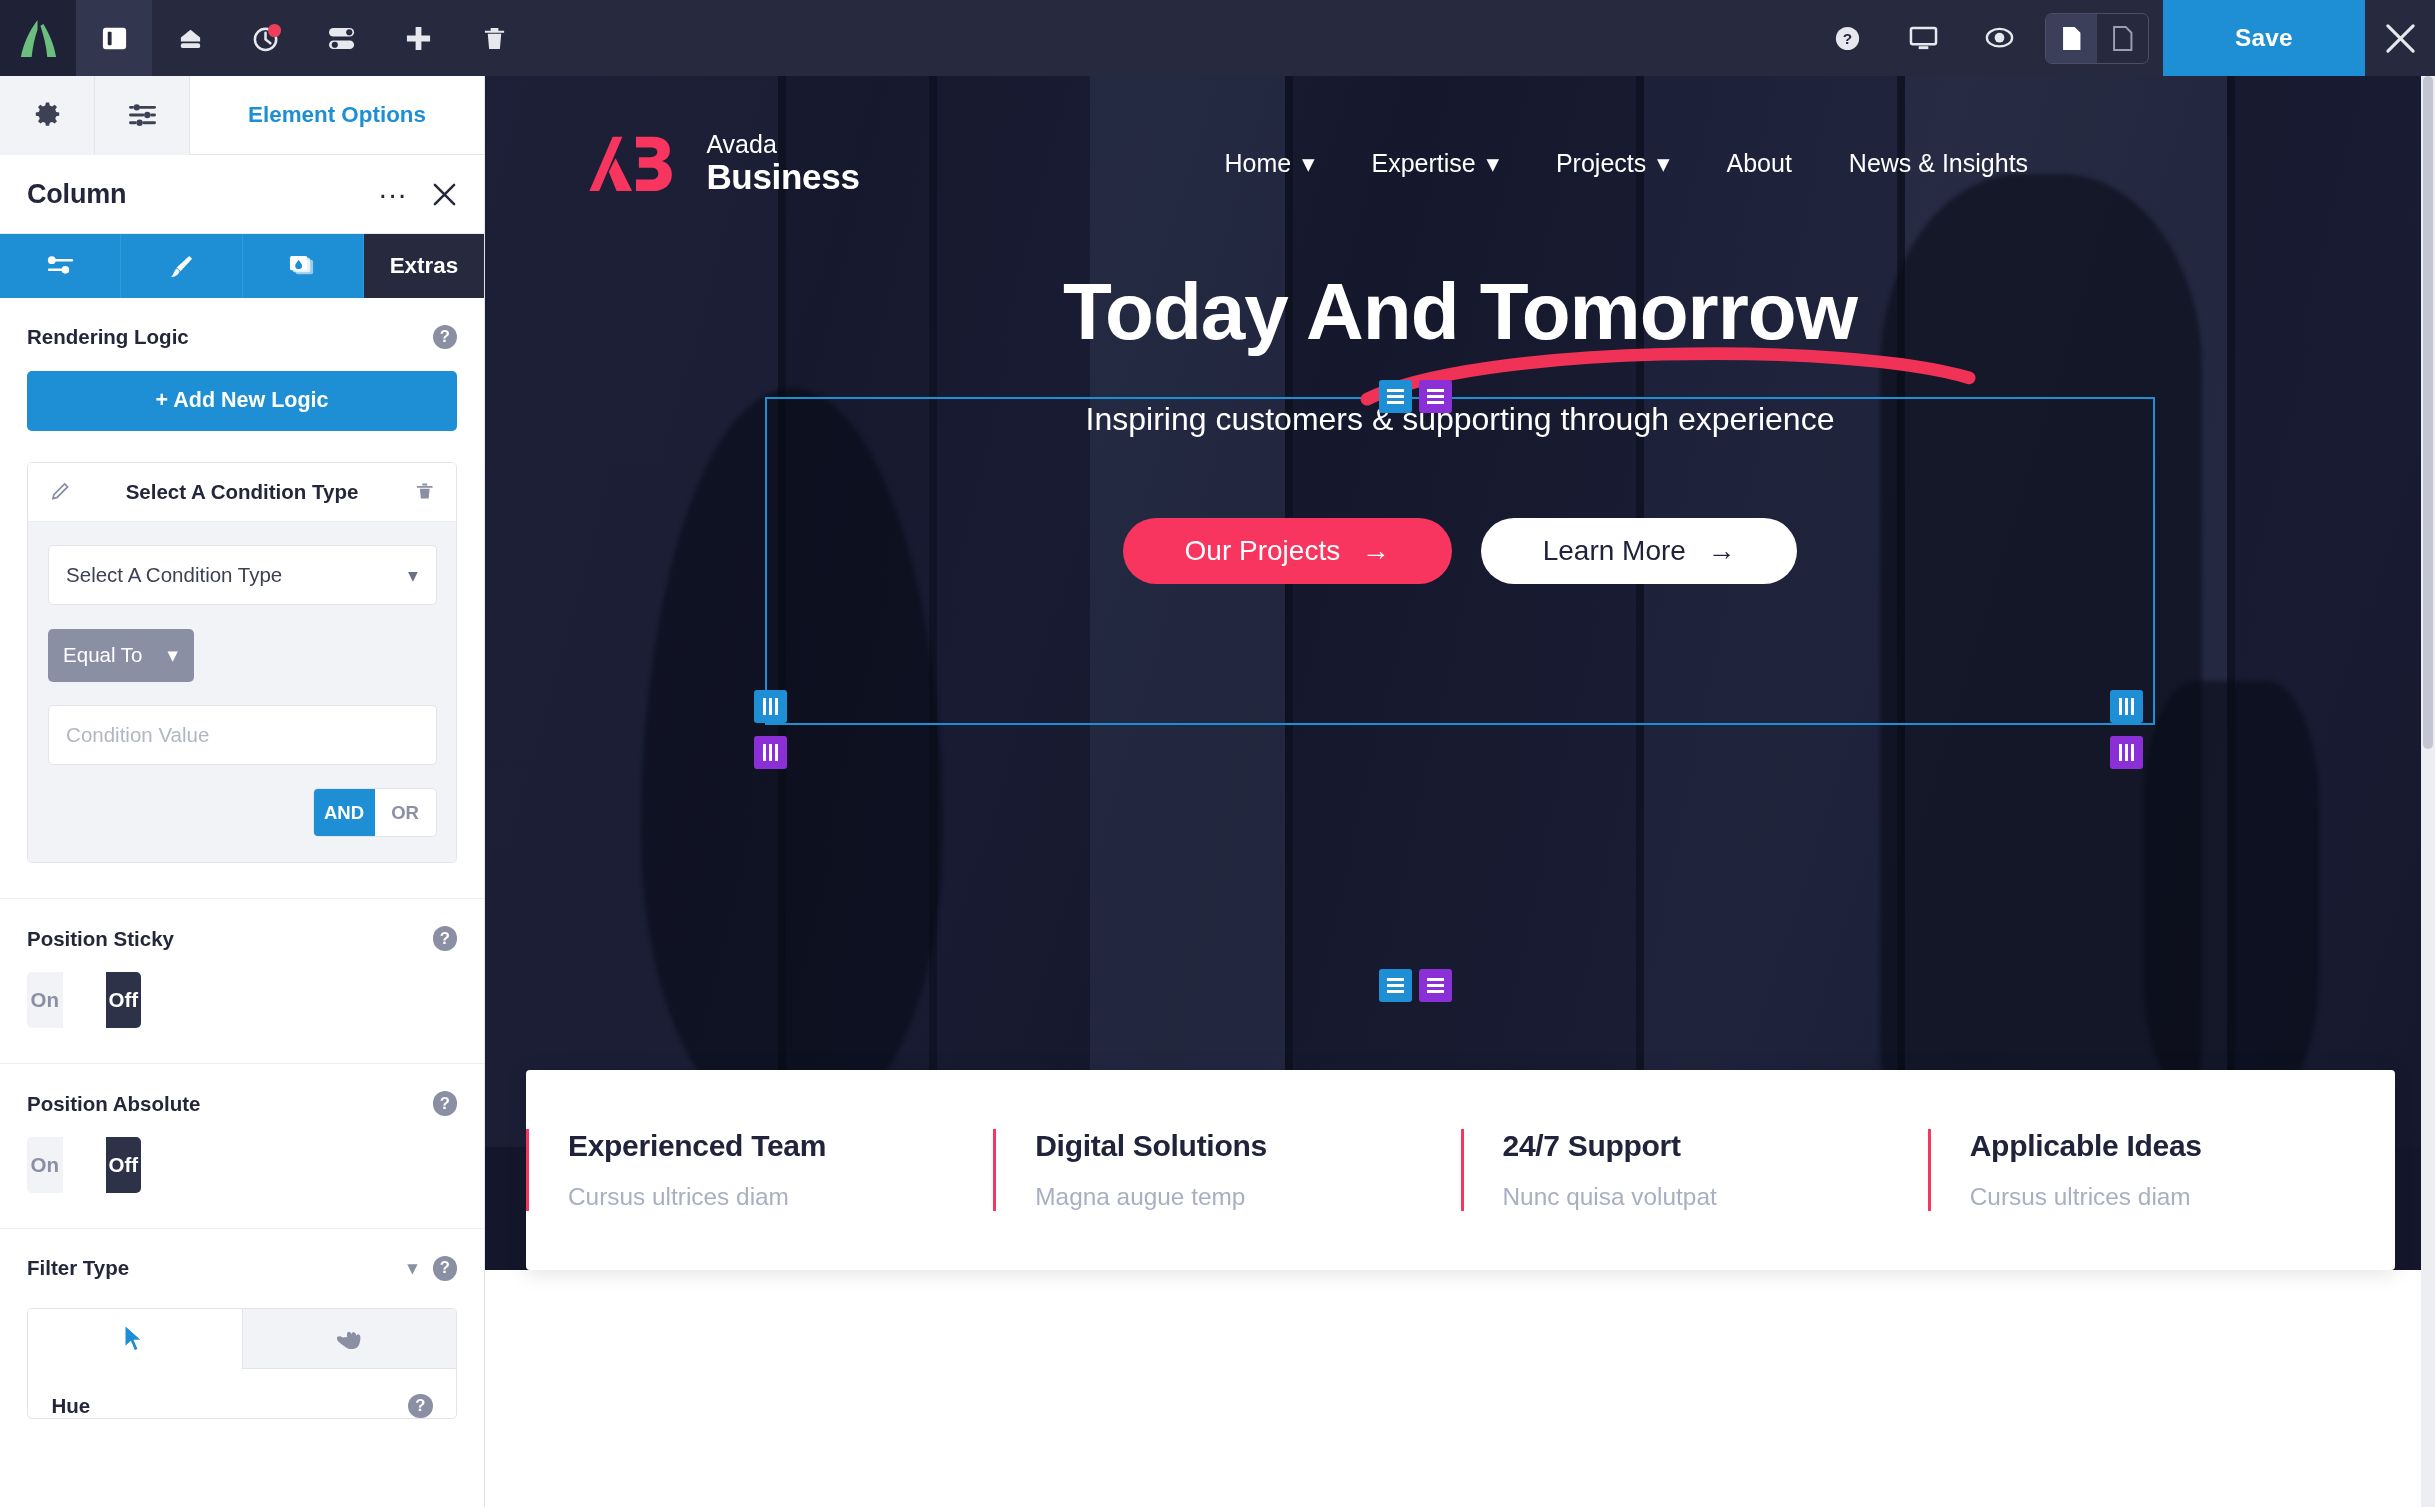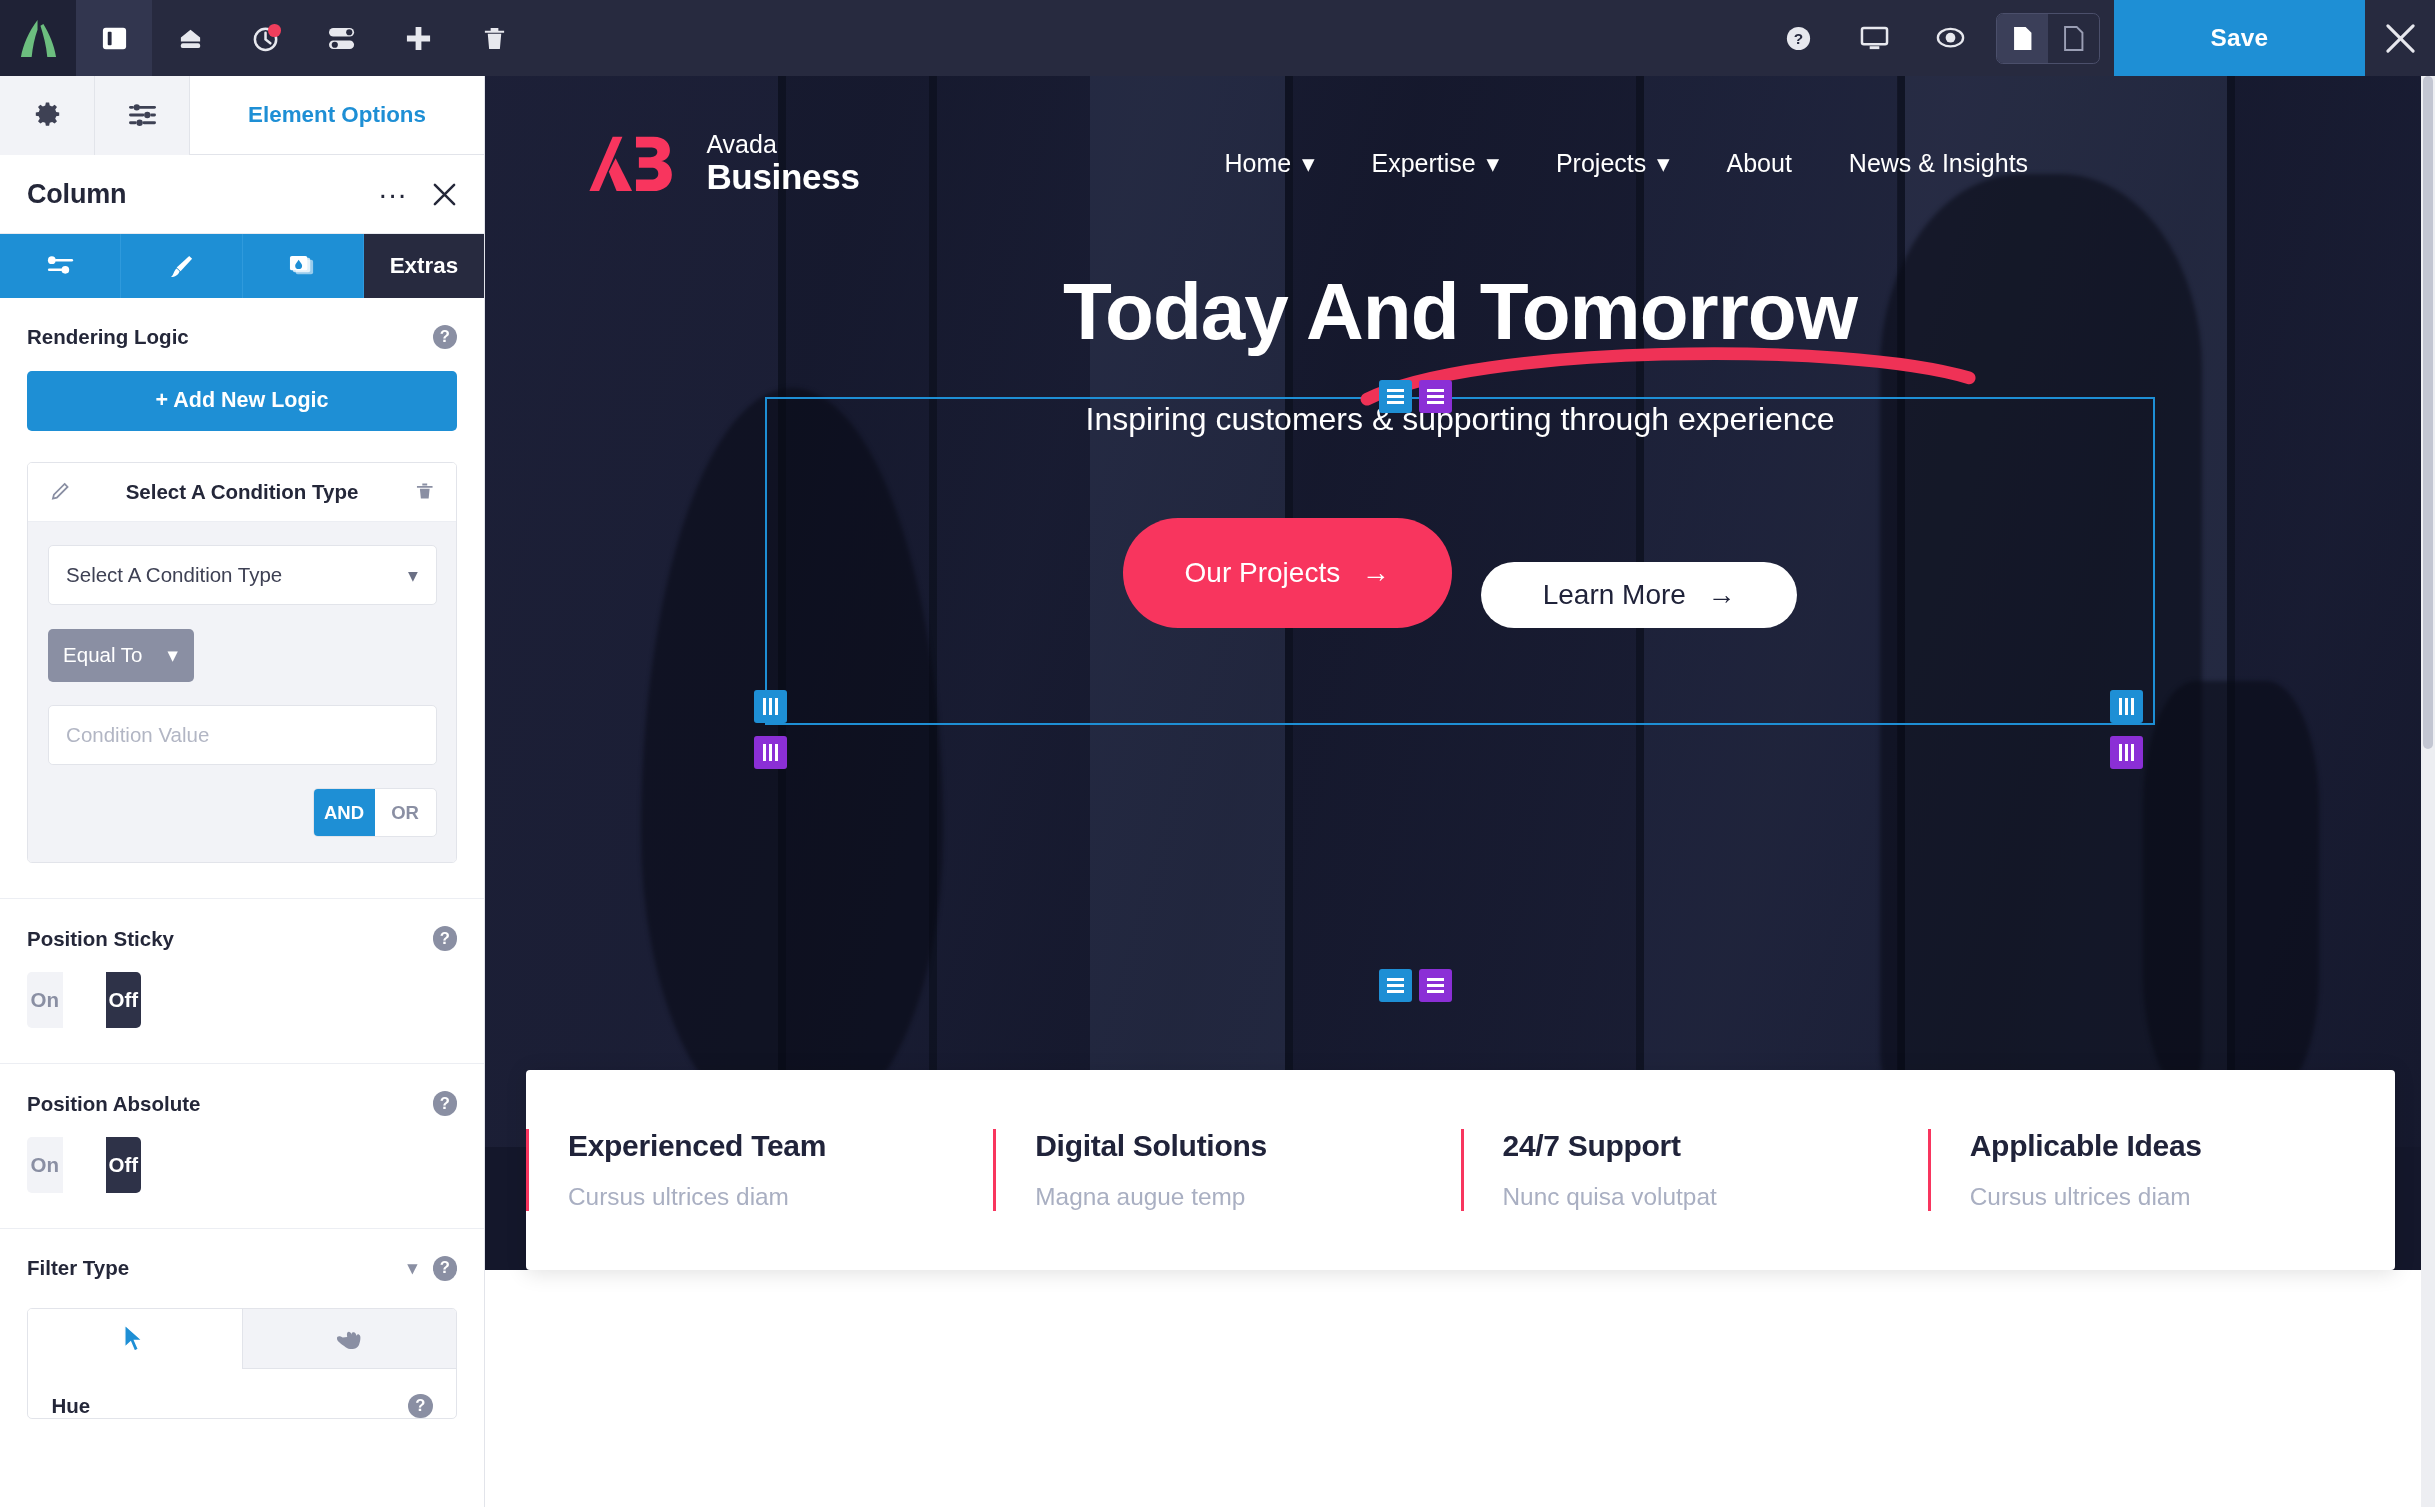--- a/index.html
+++ b/index.html
@@ -30,21 +30,21 @@
   .tb-group {
     display: flex; align-items: center; border: 1px solid #4b4f6b;
     border-radius: 6.8px; height: 51px; margin: 0 13.7px 0 7.8px; overflow: hidden;
   }
   .tb-group .seg {
     width: 51px; height: 51px; display: flex; align-items: center; justify-content: center;
     color: #e7e8ee;
   }
   .tb-group .seg.on { background: #3b3f59; }
   #save-btn {
-    width: 251px; height: 76px; background: #1e8fd5; color: #fff;
+    width: 202px; height: 76px; background: #1e8fd5; color: #fff;
     display: flex; align-items: center; justify-content: center;
     font-size: 24.4px; font-weight: bold; letter-spacing: 0.2px;
   }
   #close-btn {
     width: 70px; height: 76px; display: flex; align-items: center; justify-content: center;
     color: #e7e8ee;
   }
   .notif-dot {
     position: absolute; top: 24.4px; right: 23.4px; width: 12.7px; height: 12.7px;
     border-radius: 50%; background: #ef3e5c;
@@ -231,21 +231,21 @@
     font-stretch: condensed; letter-spacing: -1px; position: relative; display: inline-block;
   }
   #swoosh { position: absolute; left: 295px; top: 73px; z-index: 2; pointer-events: none; }
   #subhead { margin-top: 43px; color: #fff; font-size: 32px; }
   #cta-row { margin-top: 80px; display: flex; justify-content: center; gap: 29px; }
   .cta {
     display: flex; align-items: center; gap: 21.5px; border-radius: 59px;
     padding: 17px 62px; font-size: 28px; white-space: nowrap;
   }
   .cta.primary { background: #f8355e; color: #fff; }
-  .cta.secondary { background: #fff; color: #20233a; margin-top: 44px; }
+  .cta.secondary { background: #fff; color: #20233a; }
 
   #features {
     position: absolute; left: 41px; top: 994px; width: 1869px; height: 200px;
     background: #fff; border-radius: 3.9px; display: flex; align-items: center; z-index: 8;
     box-shadow: 0 2.9px 21.5px rgba(0,0,0,.12);
     justify-content: space-between;
   }
   .feature {
     flex: 1; padding-left: 39px; border-left: 3.9px solid #f8355e; margin: 11.7px 0;
   }

